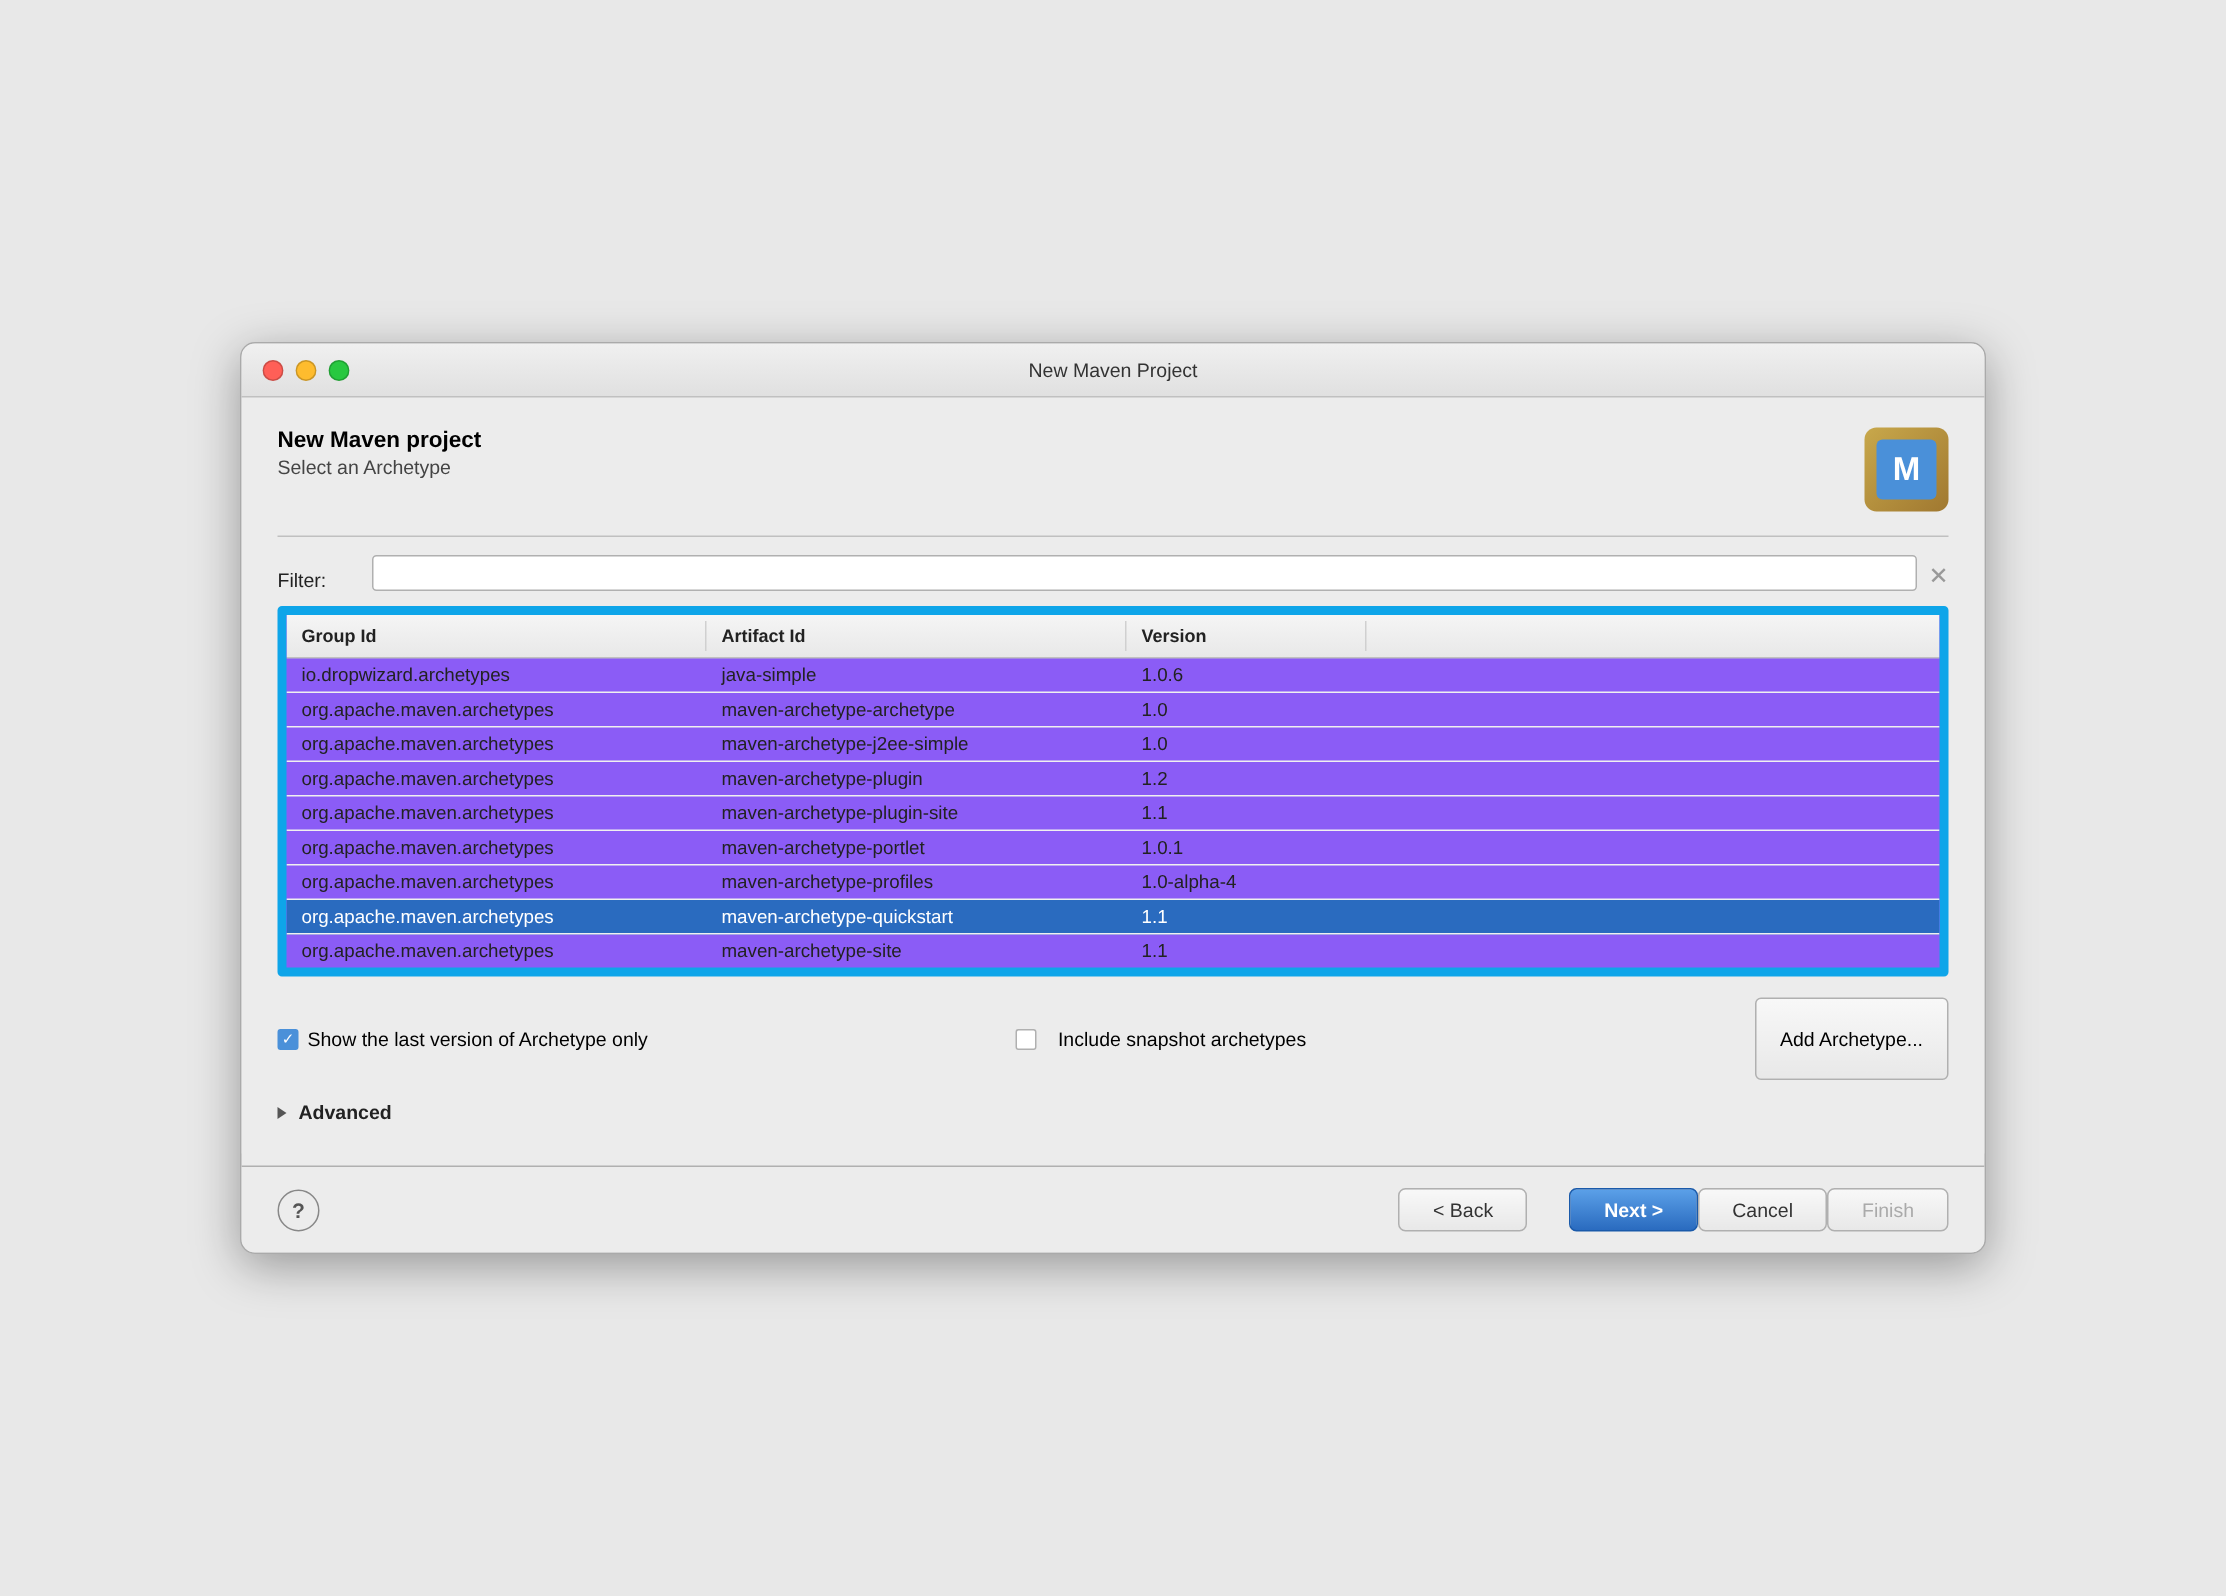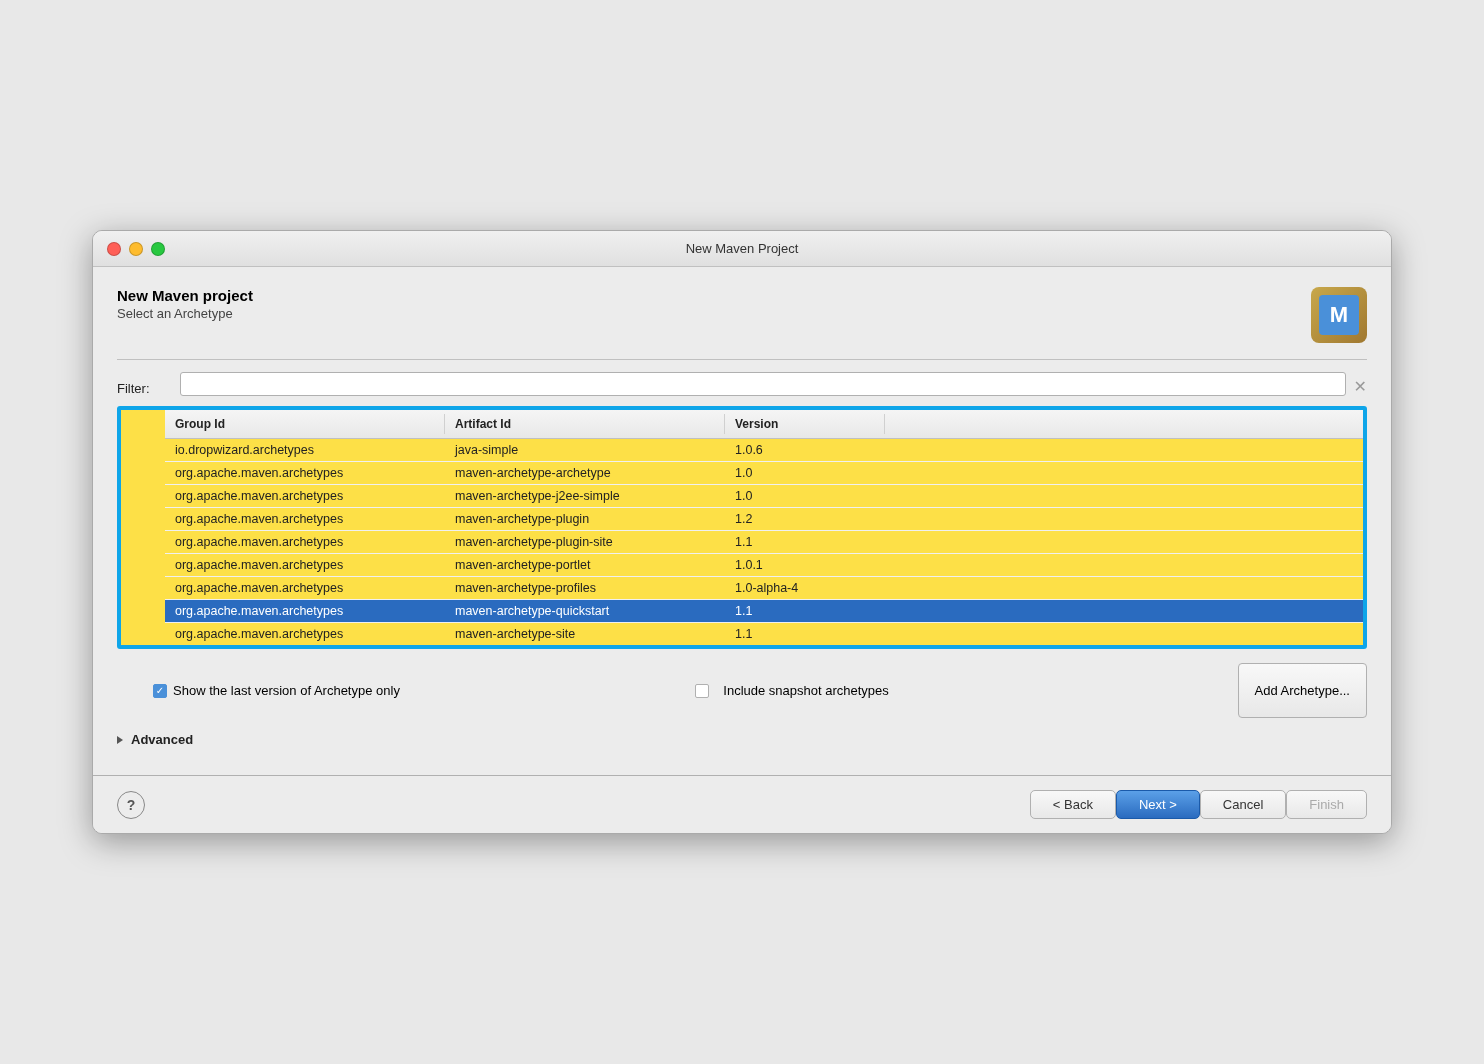--- a/index.html
+++ b/index.html
@@ -6,21 +6,21 @@
     body {
       font-family: -apple-system, BlinkMacSystemFont, "Helvetica Neue", Arial, sans-serif;
       font-size: 13px;
       background: #e8e8e8;
       display: flex;
       justify-content: center;
       align-items: center;
       min-height: 100vh;
     }
     .window {
-      width: 1300px;
+      width: 1164px;
       background: #ececec;
       border-radius: 10px;
       box-shadow: 0 8px 32px rgba(0,0,0,0.35);
       overflow: hidden;
       border: 1px solid #aaa;
     }
     .titlebar {
       background: linear-gradient(to bottom, #f0f0f0, #e0e0e0);
       padding: 10px 16px;
       display: flex;
@@ -153,26 +153,25 @@
       border-radius: 3px;
       padding: 0 6px;
       font-size: 13px;
     }
     .clear-btn {
       color: #999;
       cursor: pointer;
       font-size: 16px;
     }
     .table-container {
-      border: 4px solid #0ea5e9;
+      border: 6px solid #0ea5e9;
       border-radius: 3px;
-      background: #fde047;
+      background: #8b5cf6;
       overflow: hidden;
       margin-bottom: 0;
-      padding-left: 44px;
     }
     .table-header {
       display: grid;
       grid-template-columns: 280px 280px 160px 1fr;
       background: linear-gradient(to bottom, #f5f5f5, #e8e8e8);
       border-bottom: 1px solid #c0c0c0;
       padding: 4px 0;
     }
     .table-header-cell {
       padding: 3px 10px;
@@ -223,21 +222,20 @@
       align-items: center;
       margin-top: 14px;
       margin-bottom: 14px;
       gap: 0;
     }
     .checkbox-group {
       display: flex;
       align-items: center;
       gap: 6px;
       flex: 1;
-      margin-left: 36px;
     }
     .checkbox-group2 {
       display: flex;
       align-items: center;
       gap: 14px;
       flex: 1;
     }
     .cb {
       width: 14px; height: 14px;
       border: 1px solid #b0b0b0;
@@ -322,21 +320,22 @@
       color: #333;
     }
     .btn-next {
       padding: 6px 22px;
       background: linear-gradient(to bottom, #5ba0e8, #2a6bbf);
       border: 1px solid #1a5aaa;
       border-radius: 5px;
       font-size: 13px;
       cursor: pointer;
       color: white;
-      font-weight: 400;
+      font-weight: 700;
+      margin-left: 28px;
     }
     .btn-finish {
       color: #aaa;
       cursor: default;
     }
     .spacer { flex: 1; }
   </style>
 </head>
 <body>
 

